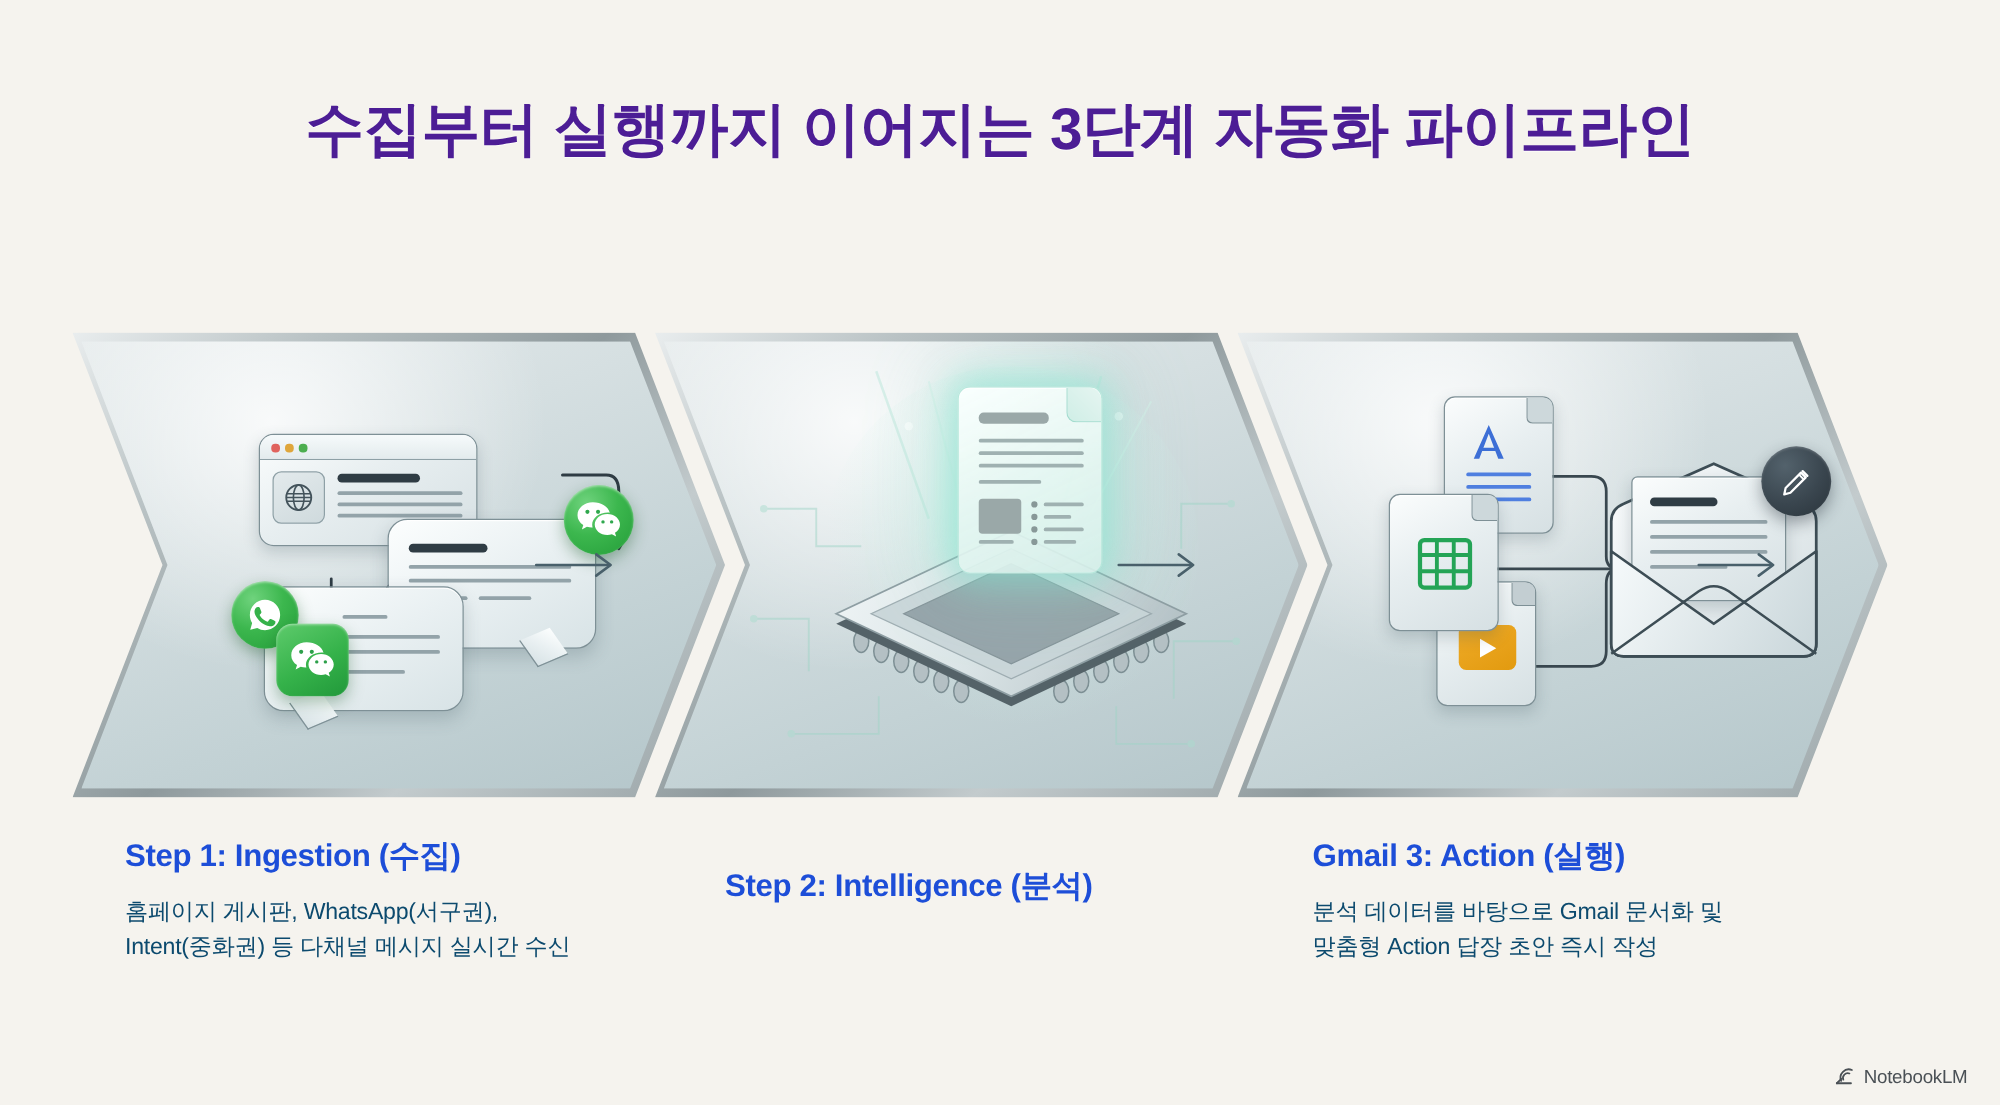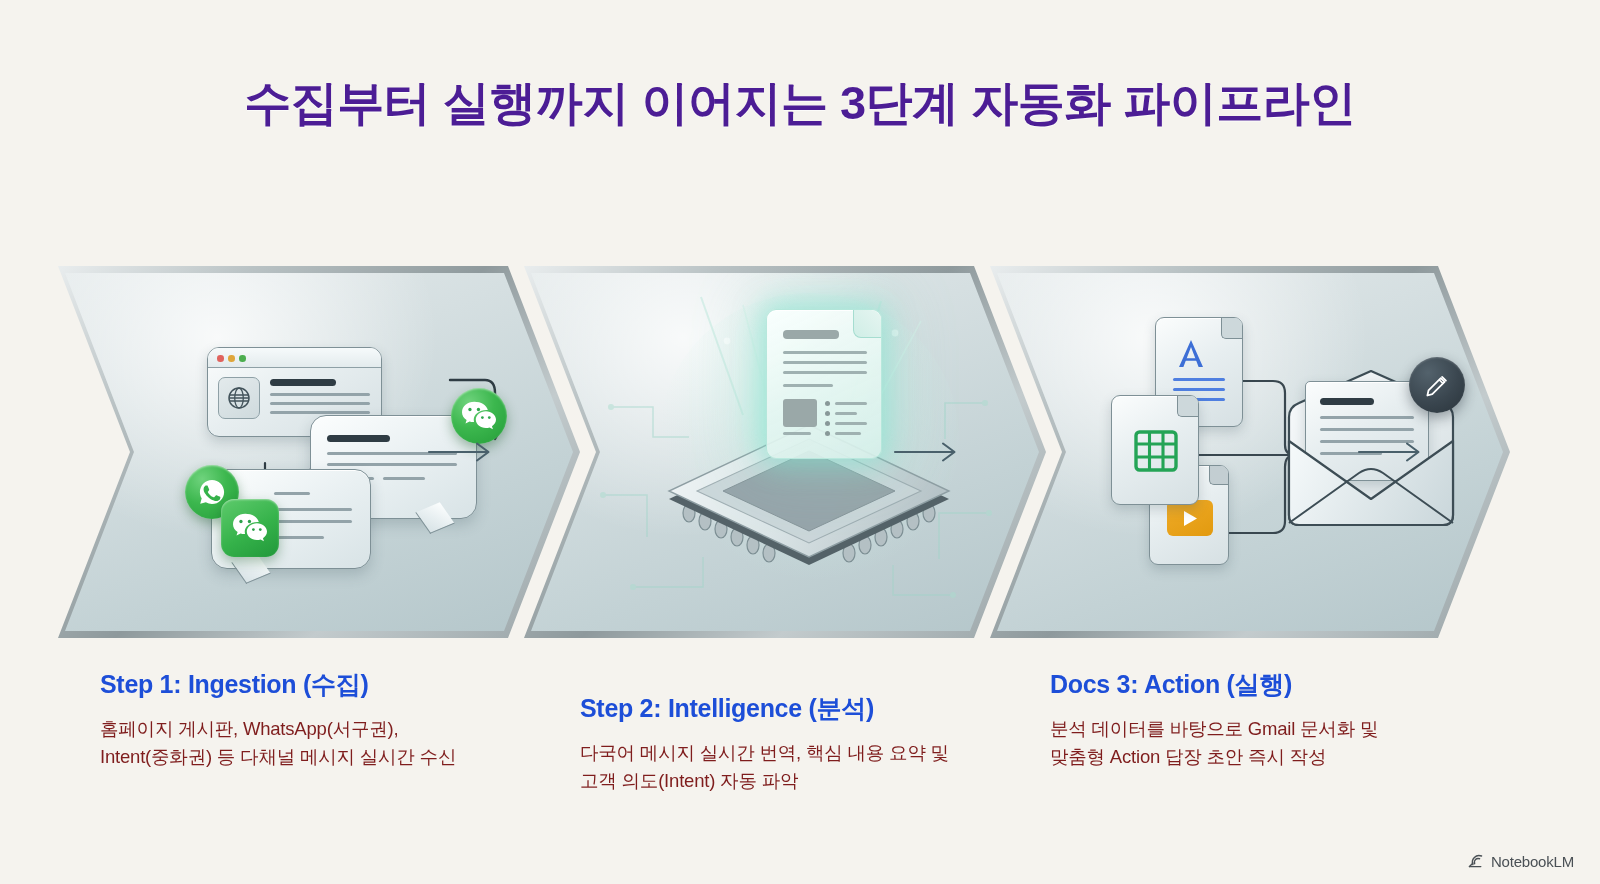--- a/index.html
+++ b/index.html
@@ -169,21 +169,21 @@
     font-size: 25px;
     font-weight: bold;
     color: #1d4ed8;
     letter-spacing: -0.3px;
     margin-bottom: 14px;
     white-space: nowrap;
   }
   .cap-desc {
     font-size: 18.5px;
     line-height: 1.52;
-    color: #7f1d1d;
+    color: #0c4a6e;
     letter-spacing: -0.2px;
   }
 
   
   .footer-logo {
     position: absolute;
     right: 26px;
     bottom: 14px;
     display: flex;
     align-items: center;
@@ -491,28 +491,24 @@
   <div class="cap cap1">
     <div class="cap-title">Step 1: Ingestion (수집)</div>
     <div class="cap-desc">
       <div>홈페이지 게시판, WhatsApp(서구권),</div>
       <div>Intent(중화권) 등 다채널 메시지 실시간 수신</div>
     </div>
   </div>
 
   <div class="cap cap2">
     <div class="cap-title">Step 2: Intelligence (분석)</div>
-    <div class="cap-desc">
-      <div>다국어 메시지 실시간 번역, 핵심 내용 요약 및</div>
-      <div>고객 의도(Intent) 자동 파악</div>
-    </div>
   </div>
 
   <div class="cap cap3">
-    <div class="cap-title">Docs 3: Action (실행)</div>
+    <div class="cap-title">Gmail 3: Action (실행)</div>
     <div class="cap-desc">
       <div>분석 데이터를 바탕으로 Gmail 문서화 및</div>
       <div>맞춤형 Action 답장 초안 즉시 작성</div>
     </div>
   </div>
 
 </div>
 
 <div class="footer-logo">
   <span>

